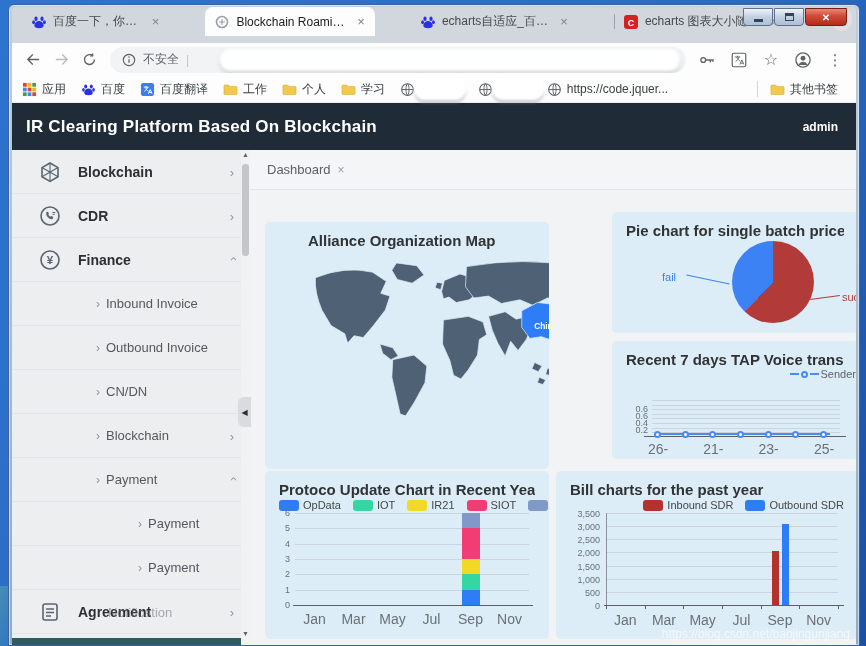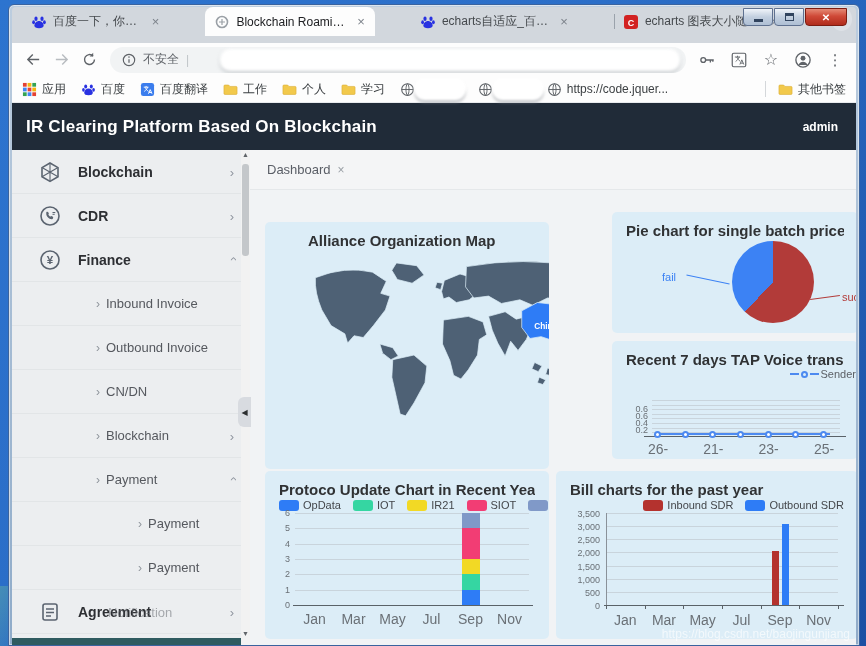--- a/index.html
+++ b/index.html
@@ -341,21 +341,21 @@
             <span>
               <svg viewBox="0 0 16 16">
                 <circle cx="8" cy="8" r="6.2" fill="none" stroke="#5f6368" stroke-width="1.2"></circle>
                 <path d="M1.8 8h12.4M8 1.8c2.2 1.9 2.2 10.5 0 12.4M8 1.8c-2.2 1.9-2.2 10.5 0 12.4" fill="none" stroke="#5f6368" stroke-width="1"></path>
               </svg>
             </span>
             <span>https://code.jquer...</span>
           </div>
           <div class="bm-spacer"></div>
           <div class="bm-sep"></div>
-          <div class="bm" style="margin-right: 0px;">
+          <div class="bm" style="margin-right: 8px;">
             <span>
               <svg viewBox="0 0 16 16">
                 <path d="M1 4.2c0-.6.4-1 1-1h4l1.5 1.5H14c.6 0 1 .4 1 1v6.6c0 .6-.4 1-1 1H2c-.6 0-1-.4-1-1z" fill="#f2c94c" stroke="#d9ab32" stroke-width=".6"></path>
               </svg>
             </span>
             <span>其他书签</span>
           </div>
         </div>
 
       <div class="app-header">

